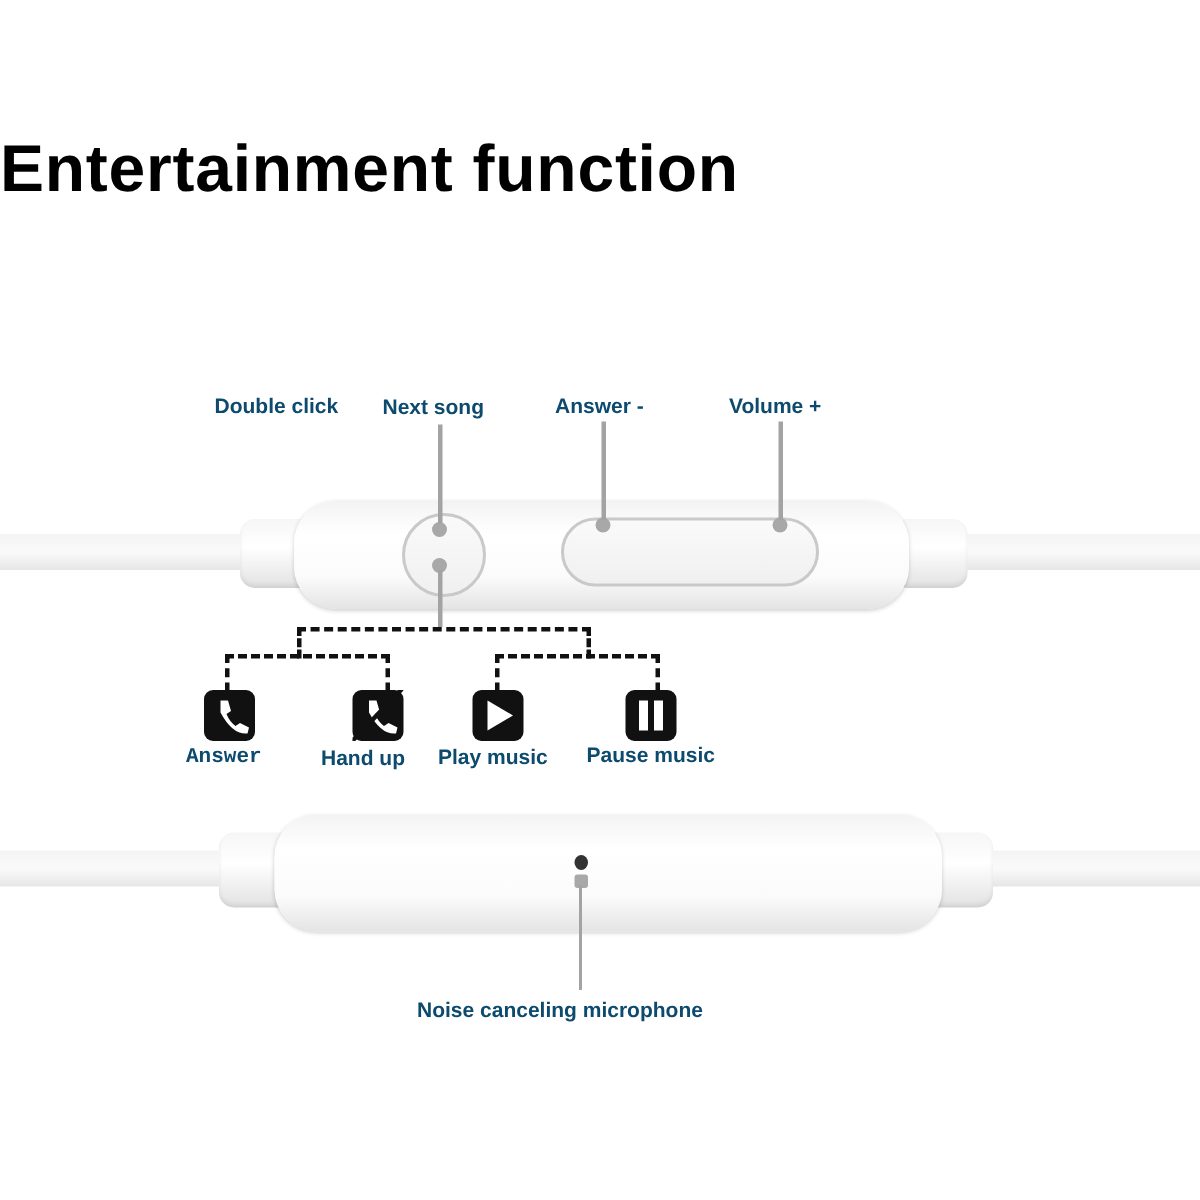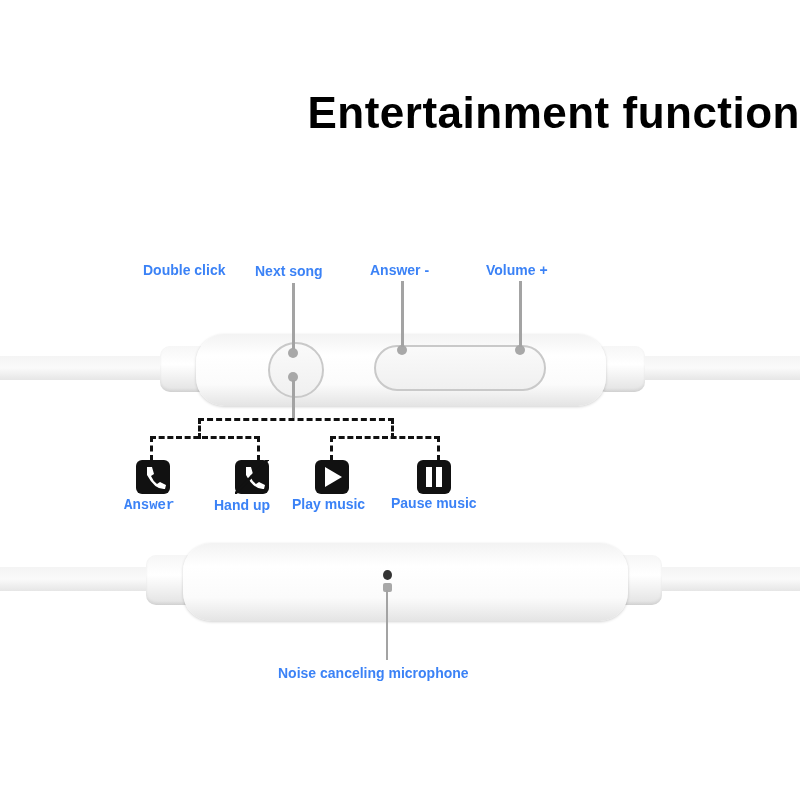--- a/index.html
+++ b/index.html
@@ -1,18 +1,18 @@
 <!DOCTYPE html>
 <html><head>
 <meta charset="utf-8">
 <style>
   html,body{margin:0;padding:0;background:#fff;}
   body{width:800px;height:800px;position:relative;overflow:hidden;font-family:"Liberation Sans",sans-serif;}
-  .title{position:absolute;left:0;top:88px;width:800px;text-align:right;font-size:44px;font-weight:900;color:#000;letter-spacing:0.5px;}
-  .lbl{position:absolute;font-size:14px;font-weight:bold;color:#3b82f6;white-space:nowrap;}
+  .title{position:absolute;left:0;top:88px;width:800px;text-align:left;font-size:44px;font-weight:900;color:#000;letter-spacing:0.5px;}
+  .lbl{position:absolute;font-size:14px;font-weight:bold;color:#0c4a6e;white-space:nowrap;}
   .cable{position:absolute;background:linear-gradient(#f4f4f4,#fafafa 50%,#e6e6e6);}
   .collar{position:absolute;background:linear-gradient(#f6f6f6,#fff 40%,#e2e2e2);border-radius:10px;box-shadow:inset 0 -2px 3px rgba(0,0,0,0.08);}
   .body{position:absolute;background:linear-gradient(#f3f3f3,#ffffff 30%,#fbfbfb 70%,#e4e4e4);border-radius:28px;box-shadow:0 1px 3px rgba(0,0,0,0.18);}
   .oval{position:absolute;border:2px solid #c9c9c9;border-radius:40px;background:linear-gradient(#fafafa,#f0f0f0);}
   .dot{position:absolute;width:10px;height:10px;border-radius:50%;background:#a8a8a8;}
   .vline{position:absolute;width:3px;background:#a3a3a3;}
   .dash{position:absolute;border-color:#111;border-style:dashed;}
   .icon{position:absolute;width:34px;height:34px;background:#111;border-radius:6px;}
 </style>
 </head>

